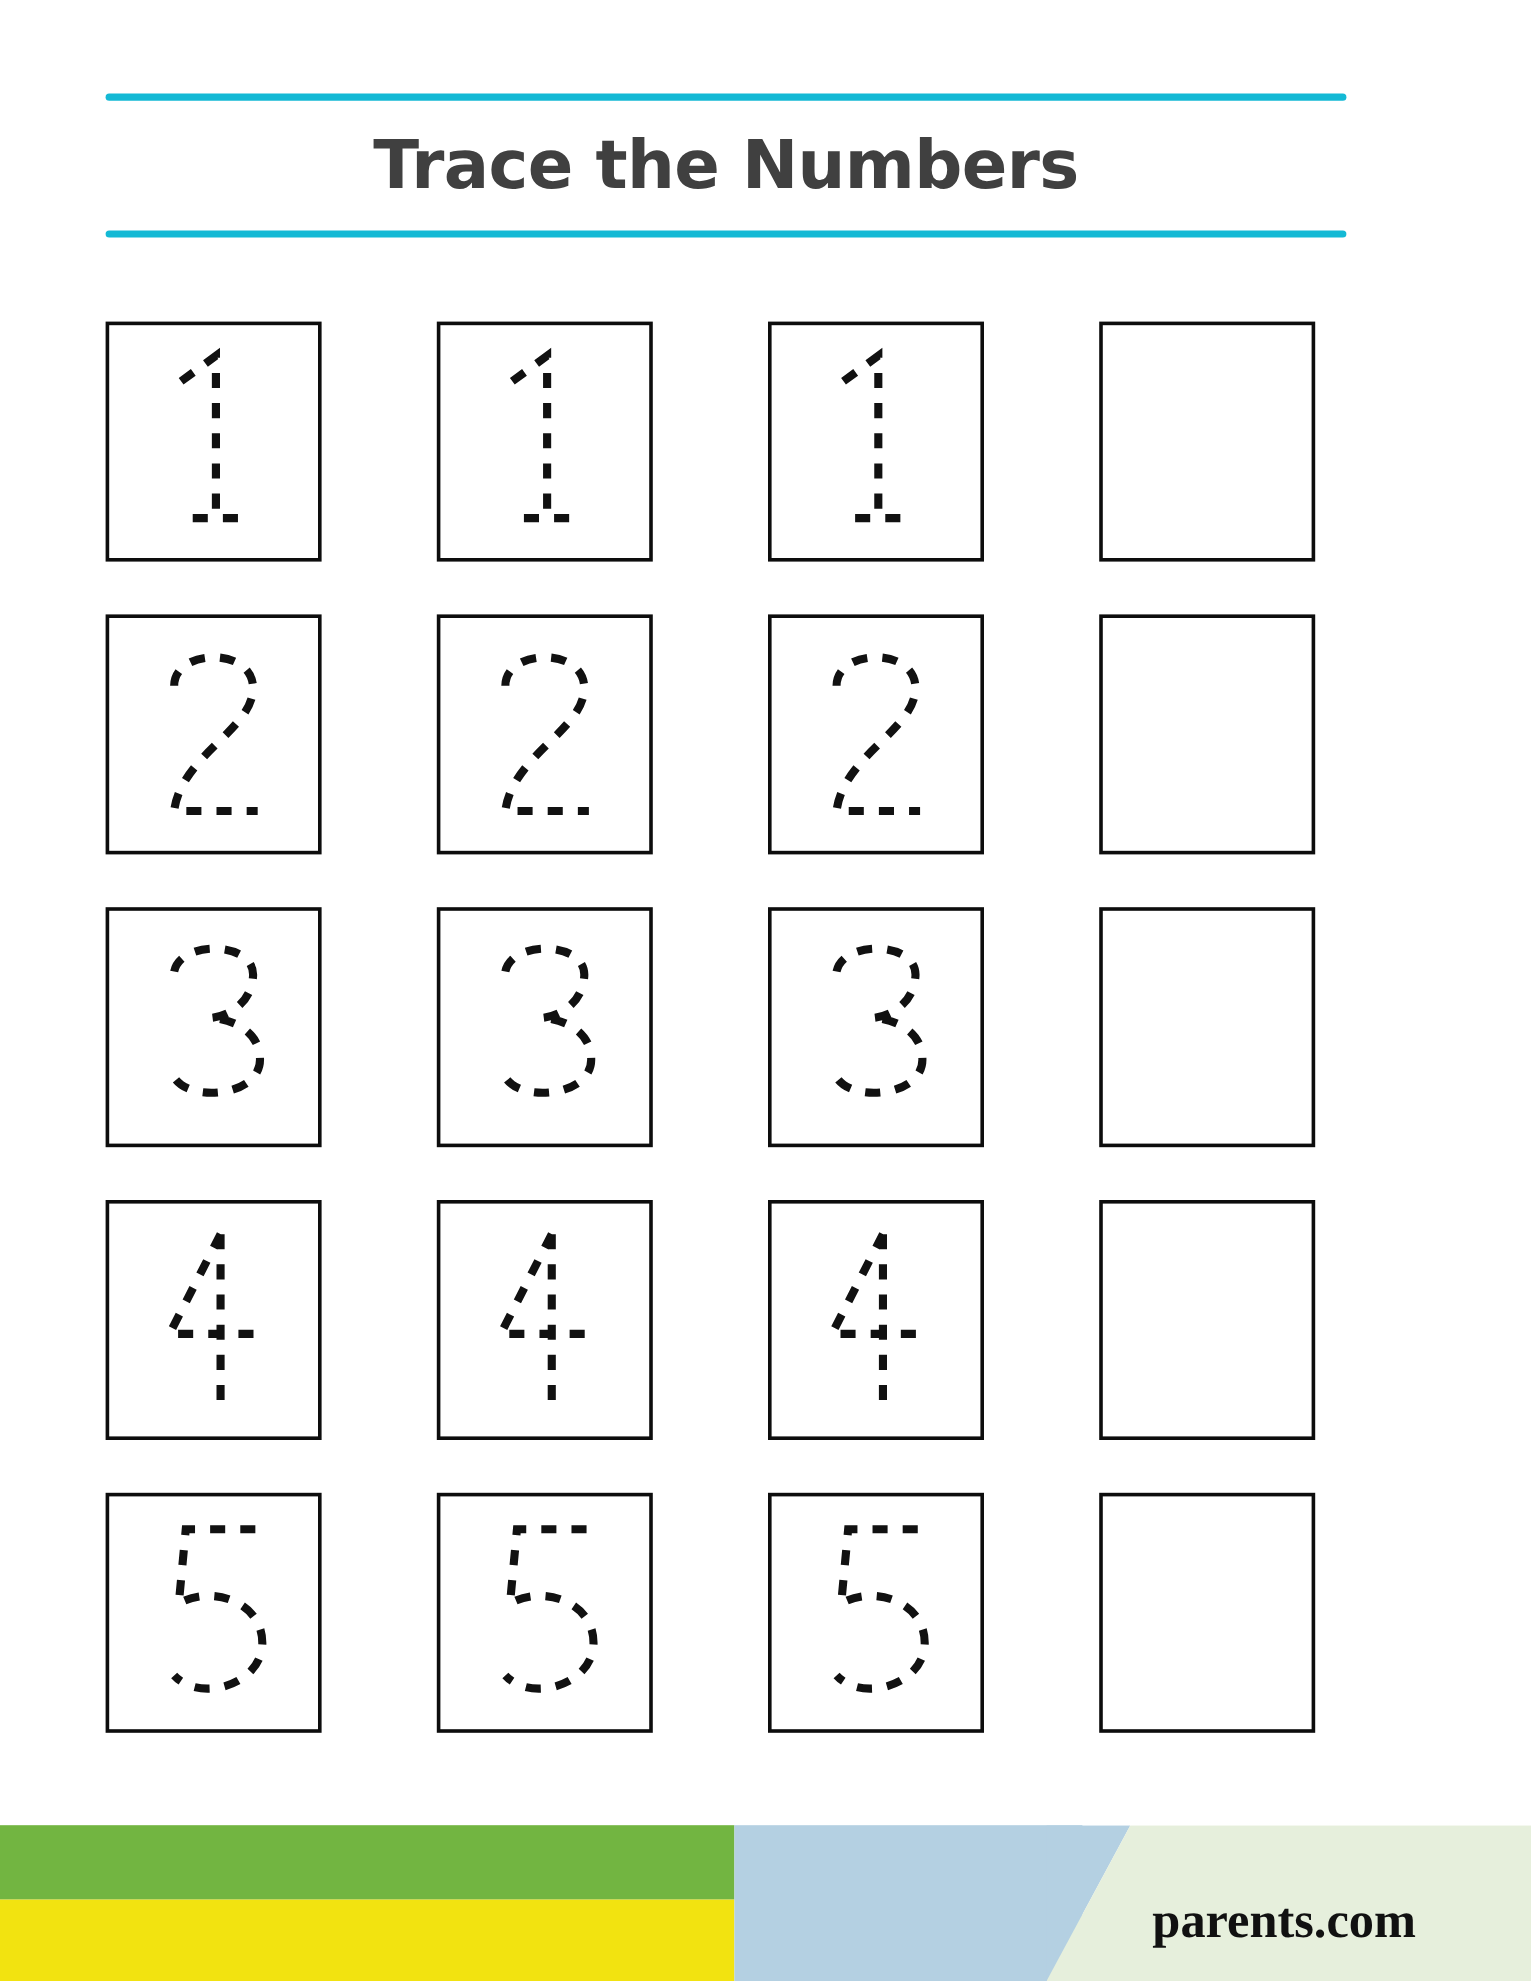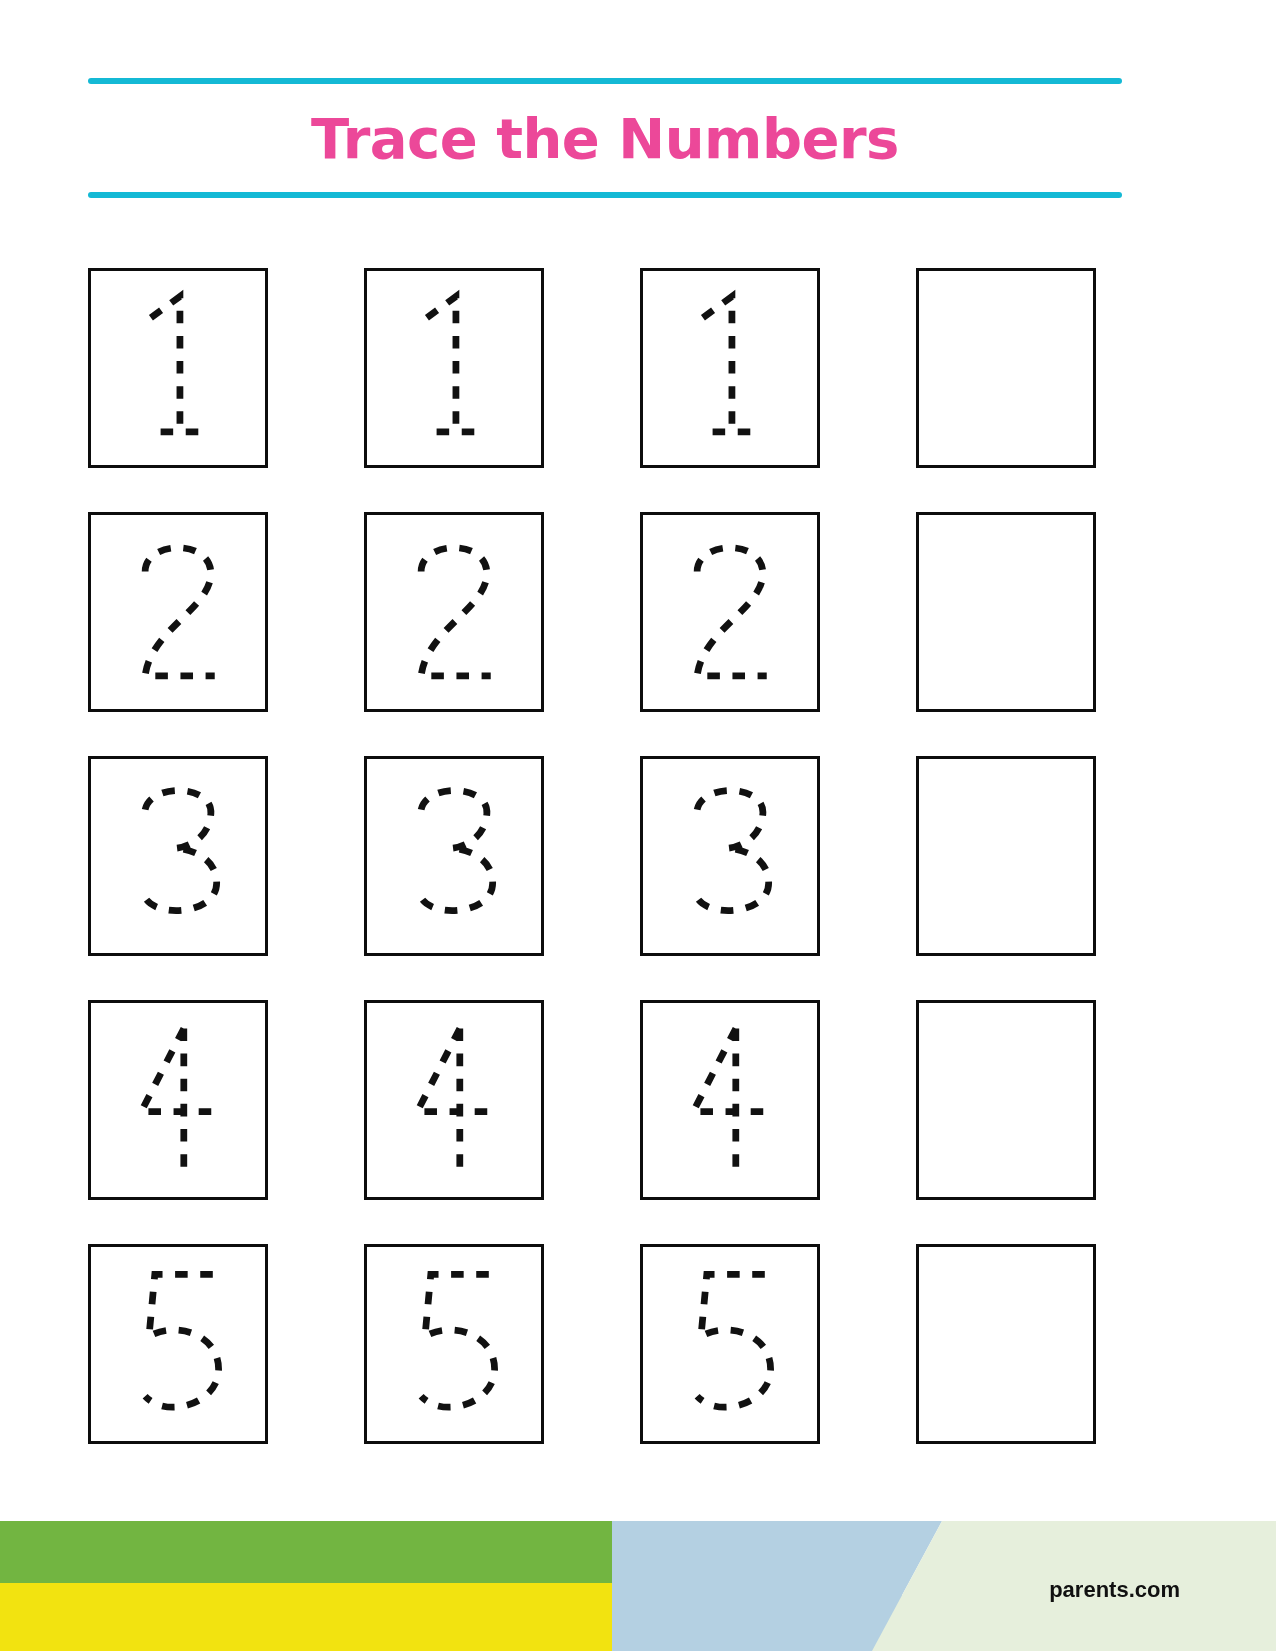--- a/index.html
+++ b/index.html
@@ -33,21 +33,21 @@
     background: #14b9d5;
     border-radius: 3px;
     width: 100%;
   }
   .title {
     text-align: center;
     font-family: "DejaVu Sans", sans-serif;
     font-weight: bold;
     font-size: 56px;
     letter-spacing: -0.5px;
-    color: #ec4899;
+    color: #404040;
     padding: 24px 0 22px 0;
     line-height: 1.1;
   }
 
   
   .grid {
     position: absolute;
     left: 88px;
     top: 268px;
     width: 1040px;
@@ -127,23 +127,23 @@
     top: 30px;
     width: 404px;
     height: 130px;
     background: #e6efdc;
     clip-path: polygon(100% 0, 100% 100%, 0 100%, 70px 0);
   }
   .f-brand {
     position: absolute;
     right: 96px;
     top: 86px;
-    font-family: Liberation Sans, sans-serif;
+    font-family: Liberation Serif, serif;
     font-weight: bold;
-    font-size: 22px;
+    font-size: 42px;
     color: #111111;
     letter-spacing: 0px;
   }
 </style>
 </head>
 <body>
 
 <div class="page">
 
   <div class="header">

